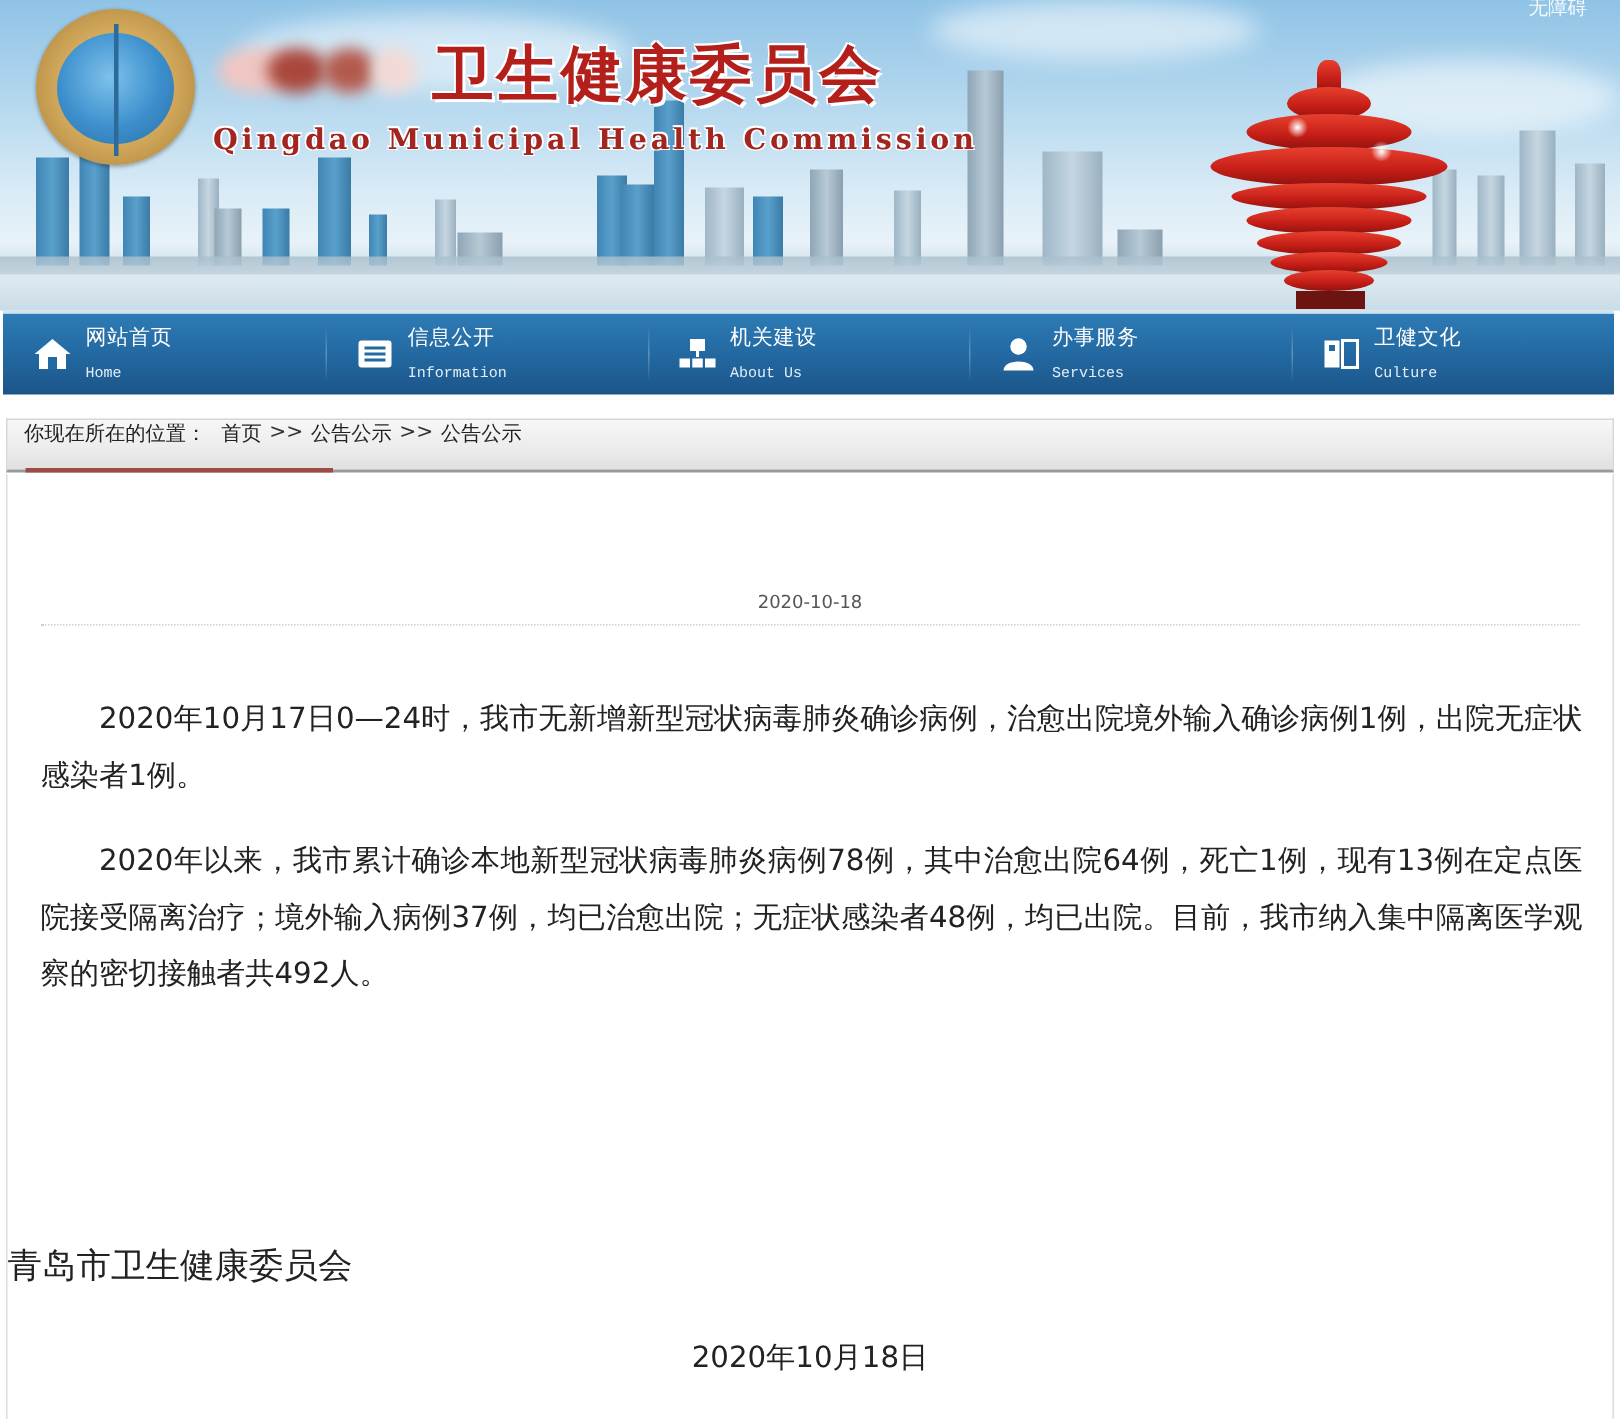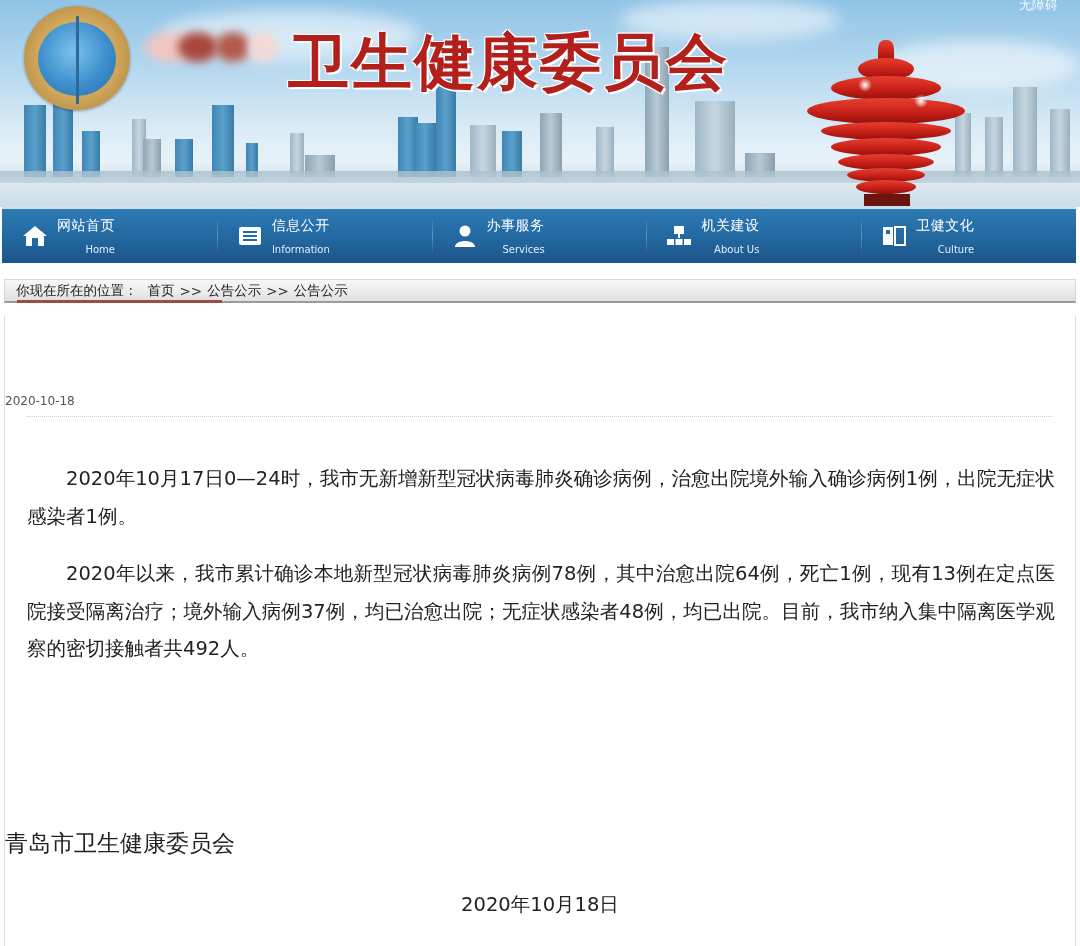--- a/index.html
+++ b/index.html
@@ -26,21 +26,21 @@
     box-shadow: 0 1px 3px rgba(0,0,0,.35);
   }
   .logo-inner { position: absolute; left: 14px; top: 16px; width: 78px; height: 74px; border-radius: 50%;
     background: radial-gradient(circle at 45% 40%, #7dc1ec 0%, #3c8fcc 55%, #2a6fa6 100%); }
   .logo-stem { position: absolute; left: 52px; top: 10px; width: 3px; height: 88px; background: #2c6a9a; }
 
   .blur-mark { position: absolute; top: 32px; height: 30px; border-radius: 50%; filter: blur(5px); }
 
   .cn-title {
     position: absolute; left: 288px; top: 22px; font-family: "DejaVu Serif", "Liberation Serif", serif;
-    font-size: 61px; font-weight: bold; color: #b3201c; letter-spacing: 2px;
+    font-size: 41px; font-weight: bold; color: #b3201c; letter-spacing: 2px;
     text-shadow: 2px 2px 0 #ffffff, -1px -1px 0 #ffffff, 1px -1px 0 #fff, -1px 1px 0 #fff;
   }
   .en-title {
     position: absolute; left: 142px; top: 82px; font-family: "DejaVu Serif", "Liberation Serif", serif;
     font-size: 19px; font-weight: bold; color: #a2251f; letter-spacing: 2.6px;
     text-shadow: 1px 1px 0 #fff, -1px -1px 0 #fff, 1px -1px 0 #fff, -1px 1px 0 #fff;
   }
   .watermark { position: absolute; right: 22px; top: -4px; font-size: 13px; color: #ffffff; opacity: .9; }
 
   
@@ -49,49 +49,49 @@
     background: linear-gradient(180deg, #e8402e 0%, #c41d16 60%, #8f120e 100%); }
   .s-base { position: absolute; left: 58px; bottom: 0; width: 46px; height: 12px; background: #6b1410; }
   .sparkle { position: absolute; width: 14px; height: 14px; background: radial-gradient(circle, #fff 0%, rgba(255,255,255,0) 70%); }
 
   
   .nav {
     position: absolute; left: 2px; top: 207px; width: 1074px; height: 56px;
     background: linear-gradient(180deg, #2e7bb5 0%, #2369a2 50%, #1b5589 100%);
     display: flex; border-top: 2px solid #cfe3ef;
   }
-  .nav-item { flex: 1; display: flex; align-items: center; padding-left: 20px; position: relative; cursor: pointer; text-align: right; }
+  .nav-item { flex: 1; display: flex; align-items: center; padding-left: 20px; position: relative; cursor: pointer; }
   .nav-item + .nav-item::before {
     content: ""; position: absolute; left: 0; top: 8px; bottom: 8px; width: 1px;
     background: linear-gradient(180deg, rgba(255,255,255,0), rgba(255,255,255,.28), rgba(255,255,255,0));
   }
   .nav-icon { width: 26px; height: 24px; margin-right: 9px; display: flex; align-items: center; justify-content: center; }
   .nav-icon svg { width: 26px; height: 24px; }
   .nav-text { display: flex; flex-direction: column; line-height: 1; }
   .nav-cn { font-size: 14px; color: #ffffff; letter-spacing: .5px; }
-  .nav-en { font-size: 10px; color: #e2eef7; margin-top: 13px; }
+  .nav-en { font-size: 10px; color: #e2eef7; margin-top: 13px; font-family: Liberation Mono, monospace; }
 
   
   .crumb-bar {
-    position: absolute; left: 4px; top: 279px; width: 1072px; height: 24px;
+    position: absolute; left: 4px; top: 279px; width: 1072px; height: 36px;
     background: linear-gradient(180deg, #f7f7f7 0%, #ececec 55%, #e0e0e0 100%);
     border: 1px solid #d6d6d6; border-bottom: 2px solid #9a9a9a;
-    display: flex; align-items: center; padding-left: 11px; font-size: 13.5px; color: #222;
+    display: flex; align-items: flex-start; padding-left: 11px; font-size: 13.5px; color: #222;
   }
   .crumb-accent { position: absolute; left: 12px; bottom: -2px; width: 205px; height: 3px; background: #9d4b45; }
   .crumb-link { cursor: pointer; color: #222; }
   .crumb-sep { margin: 0 5px; color: #333; }
   .crumb-label { margin-right: 10px; }
 
   
   .article { position: absolute; left: 4px; top: 316px; width: 1072px; height: 640px;
     border-left: 1px solid #dcdcdc; border-right: 1px solid #dcdcdc; background: #fff; }
   .a-title { position: absolute; left: 0; width: 100%; top: 34px; text-align: center;
     font-size: 20px; font-weight: bold; color: #244f6e; letter-spacing: .2px; }
-  .a-date { position: absolute; left: 0; width: 100%; top: 78px; text-align: left; font-size: 12px; color: #555; }
+  .a-date { position: absolute; left: 0; width: 100%; top: 78px; text-align: center; font-size: 12px; color: #555; }
   .a-divider { position: absolute; left: 22px; right: 22px; top: 100px; border-top: 1px dotted #cfcfcf; }
   .a-body { position: absolute; left: 22px; right: 20px; top: 144px; font-size: 19.5px; line-height: 37.5px; color: #222; }
   .a-body p { text-indent: 2em; margin-bottom: 20px; text-align: justify; }
   .a-sign { position: absolute; left: 0; width: 100%; top: 512px; font-size: 23px; color: #222; }
   .a-signdate { position: absolute; left: 0; width: 100%; top: 575px; text-align: center; font-size: 19.5px; color: #222; }
 </style>
 </head>
 <body>
 
 <div class="banner">
@@ -132,20 +132,21 @@
     <div class="logo-inner"></div>
     <div class="logo-stem"></div>
   </div>
 
   <div class="blur-mark" style="left:145px;width:50px;background:#f0c6c2;"></div>
   <div class="blur-mark" style="left:178px;width:40px;background:#a9473b;"></div>
   <div class="blur-mark" style="left:215px;width:36px;background:#b35a4d;"></div>
   <div class="blur-mark" style="left:248px;width:30px;background:#f3d9d5;"></div>
 
   <div class="cn-title">卫生健康委员会</div>
+  <div class="en-title">Qingdao Municipal Health Commission</div>
   <div class="watermark">无障碍</div>
 
   <div class="sculpture">
     <div class="ring" style="top:0;width:16px;height:22px;border-radius:40% 40% 10% 10%;"></div>
     <div class="ring" style="top:18px;width:56px;height:22px;"></div>
     <div class="ring" style="top:36px;width:110px;height:24px;"></div>
     <div class="ring" style="top:58px;width:158px;height:26px;"></div>
     <div class="ring" style="top:82px;width:130px;height:18px;"></div>
     <div class="ring" style="top:98px;width:110px;height:18px;"></div>
     <div class="ring" style="top:114px;width:96px;height:16px;"></div>
@@ -180,42 +181,42 @@
         </svg>
     </span>
     <span class="nav-text">
       <span class="nav-cn">信息公开</span>
       <span class="nav-en">Information</span>
     </span>
   </div>
   <div class="nav-item">
     <span class="nav-icon">
       <svg viewBox="0 0 26 24">
-          <circle cx="13" cy="7" r="5.5" fill="#fff"></circle>
-          <path d="M3 23 C3 15 23 15 23 23 Z" fill="#fff"></path>
-        </svg>
-    </span>
-    <span class="nav-text">
-      <span class="nav-cn">办事服务</span>
-      <span class="nav-en">Services</span>
-    </span>
-  </div>
-  <div class="nav-item">
-    <span class="nav-icon">
-      <svg viewBox="0 0 26 24">
           <rect x="8" y="2" width="10" height="8" fill="#fff"></rect>
           <rect x="12" y="10" width="2" height="4" fill="#fff"></rect>
           <rect x="1" y="15" width="7" height="6" fill="#fff"></rect>
           <rect x="9.5" y="15" width="7" height="6" fill="#fff"></rect>
           <rect x="18" y="15" width="7" height="6" fill="#fff"></rect>
         </svg>
     </span>
     <span class="nav-text">
       <span class="nav-cn">机关建设</span>
       <span class="nav-en">About Us</span>
+    </span>
+  </div>
+  <div class="nav-item">
+    <span class="nav-icon">
+      <svg viewBox="0 0 26 24">
+          <circle cx="13" cy="7" r="5.5" fill="#fff"></circle>
+          <path d="M3 23 C3 15 23 15 23 23 Z" fill="#fff"></path>
+        </svg>
+    </span>
+    <span class="nav-text">
+      <span class="nav-cn">办事服务</span>
+      <span class="nav-en">Services</span>
     </span>
   </div>
   <div class="nav-item">
     <span class="nav-icon">
       <svg viewBox="0 0 26 24">
           <path d="M2 3 L12 3 L12 21 L2 21 Z" fill="#fff"></path>
           <path d="M14 3 L24 3 L24 21 L14 21 Z" fill="none" stroke="#fff" stroke-width="2"></path>
           <rect x="5" y="6" width="4" height="4" fill="#2369a2"></rect>
         </svg>
     </span>

